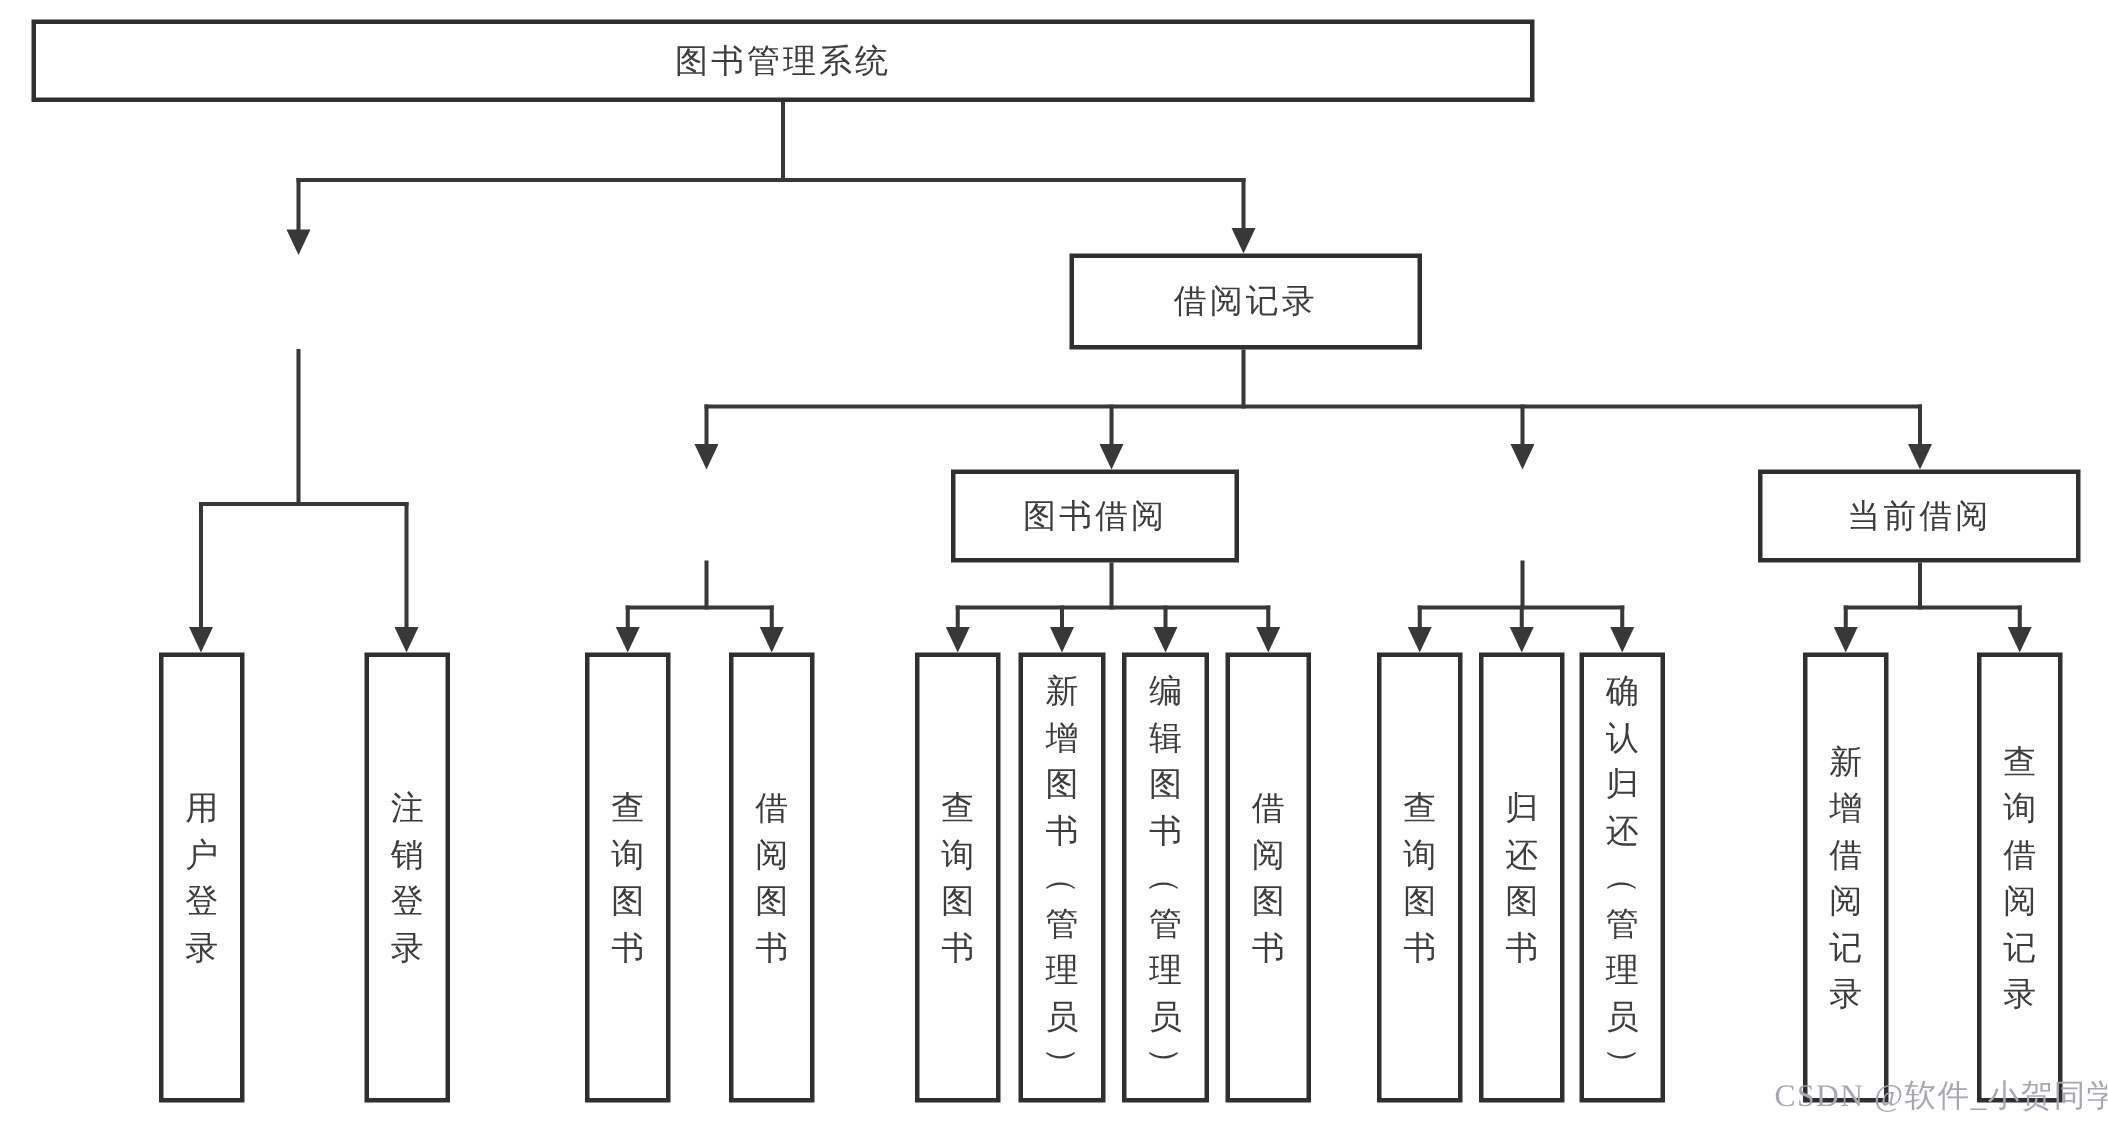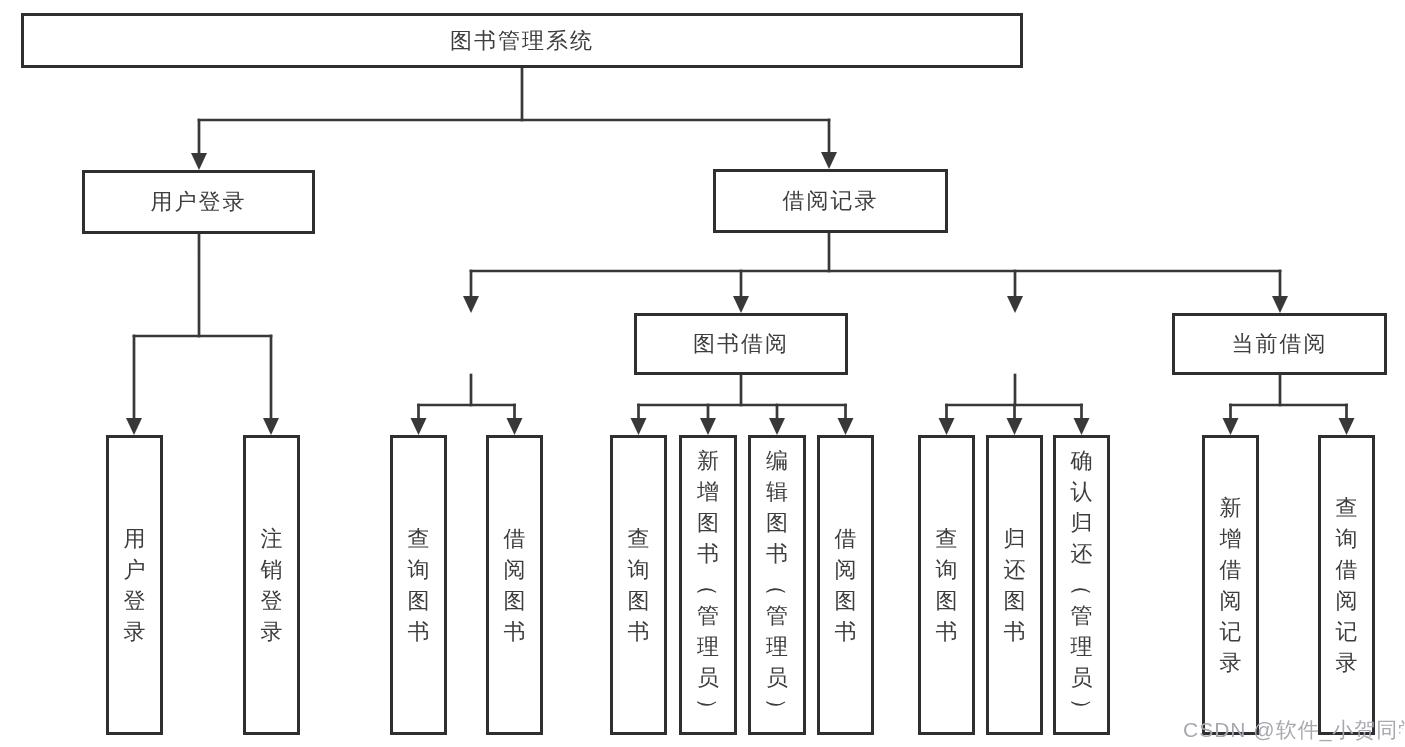--- a/index.html
+++ b/index.html
@@ -2,22 +2,21 @@
 <html><head>
 <meta charset="utf-8">
 <style>
   html, body { margin: 0; padding: 0; background: var(--bg, #ffffff); }
   #stage {
     position: relative;
     width: 1405px;
     height: 747px;
     overflow: hidden;
     background: var(--bg, #ffffff);
-    font-family: Liberation Sans, sans-serif;
-    border-radius: 29px;
+    font-family: Liberation Serif, serif;
   }
   #wires {
     position: absolute;
     left: 0; top: 0;
     z-index: 1;
   }
   .hbox {
     position: absolute;
     box-sizing: border-box;
     border: 3px solid var(--border, #2f2f2f);
@@ -122,28 +121,25 @@
       <line x1="1230.5" y1="405" x2="1230.5" y2="422" stroke="#383838" stroke-width="2.7" stroke-linecap="square"></line>
       <polygon points="1222.5,418 1238.5,418 1230.5,435" fill="#383838"></polygon>
       <line x1="1346.5" y1="405" x2="1346.5" y2="422" stroke="#383838" stroke-width="2.7" stroke-linecap="square"></line>
       <polygon points="1338.5,418 1354.5,418 1346.5,435" fill="#383838"></polygon>
     </svg>
 
   <div class="hbox" style="left:21px;top:13px;width:1002px;height:55px">
     <span class="hlabel">图书管理系统</span>
   </div>
 
-  <div class="hbox" style="left:82px;top:170px;width:233px;height:64px">
-    <span class="hlabel">用户登录</span>
-  </div>
   <div class="hbox" style="left:713px;top:169px;width:235px;height:64px">
     <span class="hlabel">借阅记录</span>
   </div>
 
-  <div class="hbox" style="left:634px;top:313px;width:214px;height:62px">
+  <div class="hbox" style="left:634px;top:313px;width:192px;height:62px">
     <span class="hlabel">图书借阅</span>
   </div>
   <div class="hbox" style="left:1172px;top:313px;width:215px;height:62px">
     <span class="hlabel">当前借阅</span>
   </div>
 
   <div class="vbox" style="left:106px;top:435px;width:57px;height:300px">
     <span class="vlabel">
         <span>用</span>
         <span>户</span>

